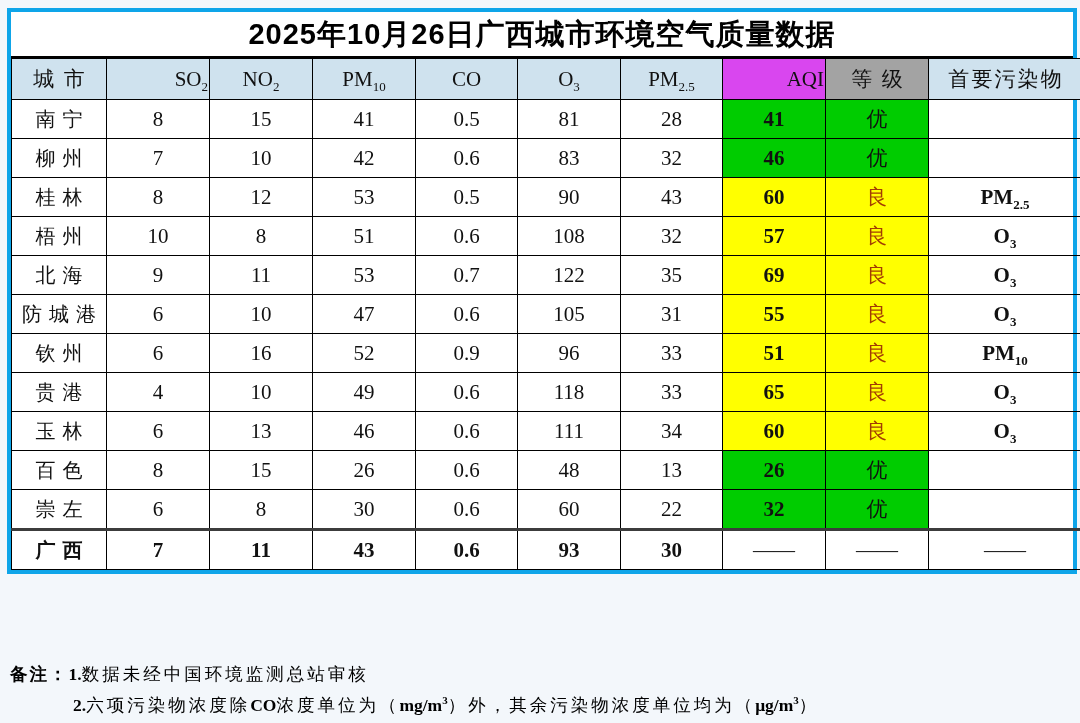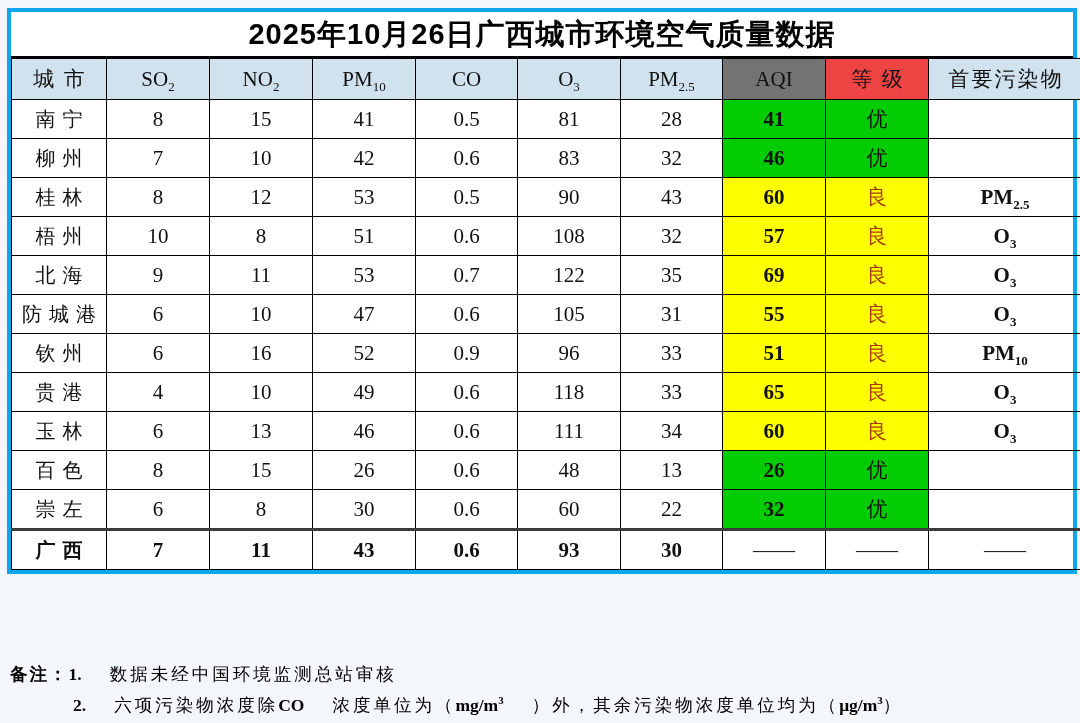--- a/index.html
+++ b/index.html
@@ -40,21 +40,21 @@
   td.pollutant{font-weight:bold;}
   tr.summary td{border-top:3px solid #3c3c3c;font-weight:bold;margin-top:48px;}
   td.dash{font-weight:normal !important;letter-spacing:0;}
   .notes{
     position:absolute;left:10px;top:659px;width:1062px;
     font-size:17.5px;color:#000;line-height:1.75;
   }
   .note-row{display:flex;align-items:baseline;}
   .note-label{font-weight:bold;letter-spacing:2px;white-space:nowrap;}
   .note-indent{padding-left:63px;}
-  .cn-seg{letter-spacing:3px;margin-left:28px;}
+  .cn-seg{letter-spacing:3px;}
   .b{font-weight:bold;}
 </style>
 </head>
 <body>
 
 <div class="sheet">
   <div class="title">2025年10月26日广西城市环境空气质量数据</div>
   <table>
     <colgroup id="cols">
         <col style="width: 95px;">
@@ -64,28 +64,28 @@
         <col style="width: 102px;">
         <col style="width: 103px;">
         <col style="width: 102px;">
         <col style="width: 103px;">
         <col style="width: 103px;">
         <col style="width: 153px;">
       </colgroup>
     <thead>
       <tr id="header-row">
           <th class="cn" style="background: rgb(207, 226, 238);">城市</th>
-          <th style="background: rgb(207, 226, 238);">SO<sub>2</sub></th>
+          <th style="background: rgb(207, 226, 238); text-align: right;">SO<sub>2</sub></th>
           <th style="background: rgb(207, 226, 238);">NO<sub>2</sub></th>
           <th style="background: rgb(207, 226, 238);">PM<sub>10</sub></th>
           <th style="background: rgb(207, 226, 238);">CO</th>
           <th style="background: rgb(207, 226, 238);">O<sub>3</sub></th>
           <th style="background: rgb(207, 226, 238);">PM<sub>2.5</sub></th>
-          <th style="background: #737373;">AQI</th>
-          <th class="cn" style="background: #ef4444;">等级</th>
+          <th style="background: #d946ef; text-align: right;">AQI</th>
+          <th class="cn" style="background: #a3a3a3;">等级</th>
           <th class="cn-tight" style="background: rgb(207, 226, 238);">首要污染物</th>
         </tr>
     </thead>
     <tbody id="body-rows">
         <tr>
           <td class="city">南宁</td>
           <td>8</td>
           <td>15</td>
           <td>41</td>
           <td>0.5</td>

